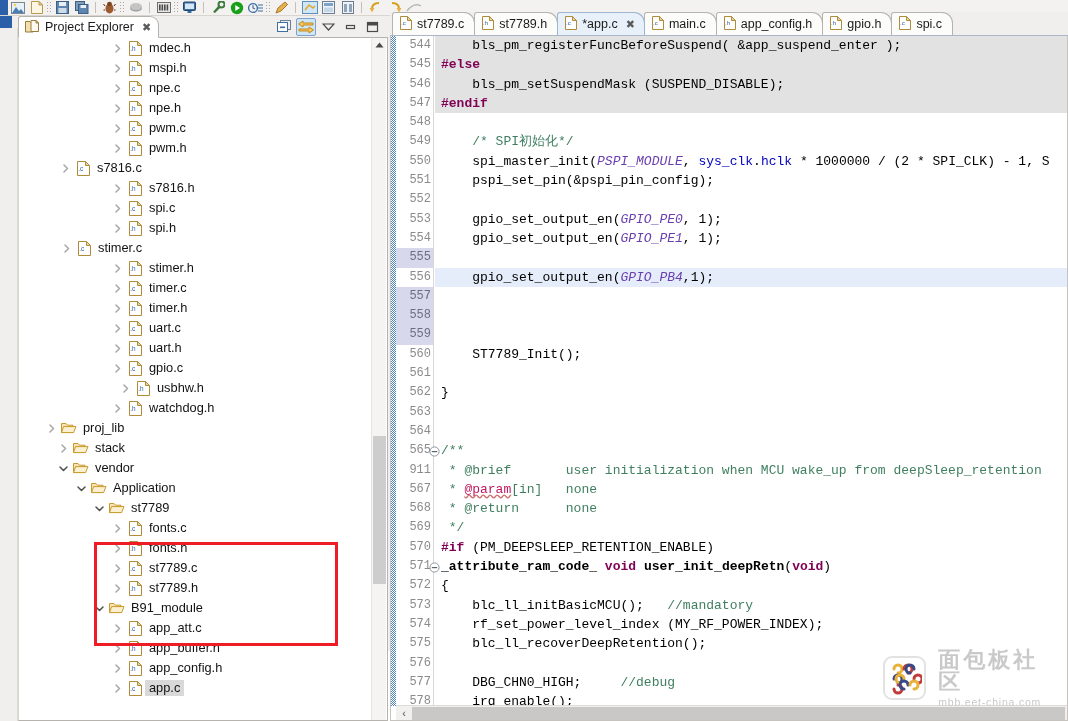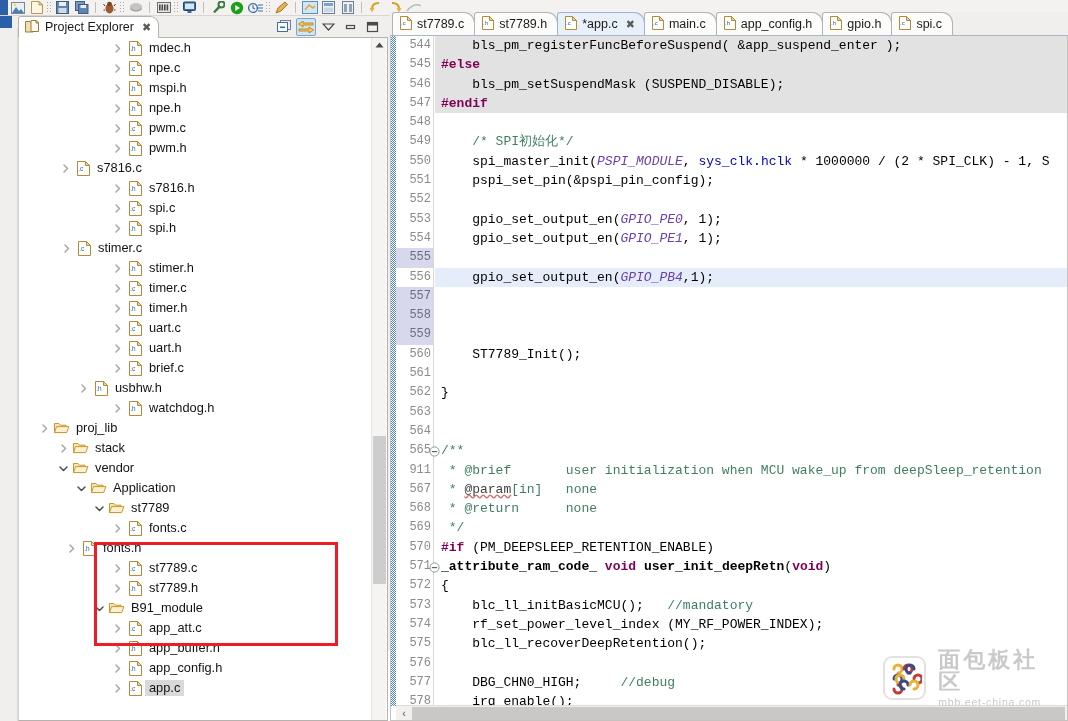--- a/index.html
+++ b/index.html
@@ -215,21 +215,21 @@
   .cline {
     height: 19.3px; line-height: 19.3px;
     padding-left: 6px;
     color: #000000;
   }
   .cline.shaded { background: #e2e2e2; }
   .cline.hl { background: #e4edf9; }
   .kw      { color: #7f0055; font-weight: bold; }
   .pp      { color: #7f0055; font-weight: bold; }
   .cmt     { color: #3f7f5f; }
-  .cmt-u   { color: #404040; text-decoration: underline wavy #d06a6a;
+  .cmt-u   { color: #be185d; text-decoration: underline wavy #d06a6a;
              text-decoration-skip-ink: none; }
   .fld     { color: #0000c0; }
   .par     { color: #6a3eb0; font-style: italic; }
   .fn      { color: #000000; font-weight: bold; }
 
   #hscroll {
     position: absolute; left: 5px; bottom: 0;
     right: 0; height: 15px;
     background: #f1f0ef;
     border-top: 1px solid #dddbd8;
@@ -493,53 +493,53 @@
           <div class="trow" style="padding-left: 90px;">
             <span class="arrow">
               <svg width="9" height="9" viewBox="0 0 9 9">
                 <path d="M3 1 L6.5 4.5 L3 8" stroke="#a8a8a8" stroke-width="1.5" fill="none" stroke-linecap="round" stroke-linejoin="round"></path>
               </svg>
             </span>
             <span class="fico">
               <svg width="13" height="15" viewBox="0 0 13 15">
                 <polygon points="0.5,0.5 8.5,0.5 12.5,4.5 12.5,14.5 0.5,14.5" fill="#ffffff" stroke="#b08b3a"></polygon>
                 <polygon points="8.5,0.5 12.5,4.5 8.5,4.5" fill="#e8d7a8" stroke="#b08b3a"></polygon>
+                <text x="1.3" y="9.6" font-family="Liberation Sans, sans-serif" font-size="6.4" fill="#2f5d9e">.h</text>
+              </svg>
+            </span>
+            <span class="tname">mspi.h</span>
+          </div>
+          <div class="trow" style="padding-left: 90px;">
+            <span class="arrow">
+              <svg width="9" height="9" viewBox="0 0 9 9">
+                <path d="M3 1 L6.5 4.5 L3 8" stroke="#a8a8a8" stroke-width="1.5" fill="none" stroke-linecap="round" stroke-linejoin="round"></path>
+              </svg>
+            </span>
+            <span class="fico">
+              <svg width="13" height="15" viewBox="0 0 13 15">
+                <polygon points="0.5,0.5 8.5,0.5 12.5,4.5 12.5,14.5 0.5,14.5" fill="#ffffff" stroke="#b08b3a"></polygon>
+                <polygon points="8.5,0.5 12.5,4.5 8.5,4.5" fill="#e8d7a8" stroke="#b08b3a"></polygon>
                 <text x="1.3" y="9.6" font-family="Liberation Sans, sans-serif" font-size="6.4" fill="#2f5d9e">.c</text>
               </svg>
             </span>
             <span class="tname">npe.c</span>
           </div>
           <div class="trow" style="padding-left: 90px;">
             <span class="arrow">
               <svg width="9" height="9" viewBox="0 0 9 9">
                 <path d="M3 1 L6.5 4.5 L3 8" stroke="#a8a8a8" stroke-width="1.5" fill="none" stroke-linecap="round" stroke-linejoin="round"></path>
               </svg>
             </span>
             <span class="fico">
               <svg width="13" height="15" viewBox="0 0 13 15">
                 <polygon points="0.5,0.5 8.5,0.5 12.5,4.5 12.5,14.5 0.5,14.5" fill="#ffffff" stroke="#b08b3a"></polygon>
                 <polygon points="8.5,0.5 12.5,4.5 8.5,4.5" fill="#e8d7a8" stroke="#b08b3a"></polygon>
                 <text x="1.3" y="9.6" font-family="Liberation Sans, sans-serif" font-size="6.4" fill="#2f5d9e">.h</text>
               </svg>
             </span>
-            <span class="tname">mspi.h</span>
-          </div>
-          <div class="trow" style="padding-left: 90px;">
-            <span class="arrow">
-              <svg width="9" height="9" viewBox="0 0 9 9">
-                <path d="M3 1 L6.5 4.5 L3 8" stroke="#a8a8a8" stroke-width="1.5" fill="none" stroke-linecap="round" stroke-linejoin="round"></path>
-              </svg>
-            </span>
-            <span class="fico">
-              <svg width="13" height="15" viewBox="0 0 13 15">
-                <polygon points="0.5,0.5 8.5,0.5 12.5,4.5 12.5,14.5 0.5,14.5" fill="#ffffff" stroke="#b08b3a"></polygon>
-                <polygon points="8.5,0.5 12.5,4.5 8.5,4.5" fill="#e8d7a8" stroke="#b08b3a"></polygon>
-                <text x="1.3" y="9.6" font-family="Liberation Sans, sans-serif" font-size="6.4" fill="#2f5d9e">.h</text>
-              </svg>
-            </span>
             <span class="tname">npe.h</span>
           </div>
           <div class="trow" style="padding-left: 90px;">
             <span class="arrow">
               <svg width="9" height="9" viewBox="0 0 9 9">
                 <path d="M3 1 L6.5 4.5 L3 8" stroke="#a8a8a8" stroke-width="1.5" fill="none" stroke-linecap="round" stroke-linejoin="round"></path>
               </svg>
             </span>
             <span class="fico">
               <svg width="13" height="15" viewBox="0 0 13 15">
@@ -721,23 +721,23 @@
                 <path d="M3 1 L6.5 4.5 L3 8" stroke="#a8a8a8" stroke-width="1.5" fill="none" stroke-linecap="round" stroke-linejoin="round"></path>
               </svg>
             </span>
             <span class="fico">
               <svg width="13" height="15" viewBox="0 0 13 15">
                 <polygon points="0.5,0.5 8.5,0.5 12.5,4.5 12.5,14.5 0.5,14.5" fill="#ffffff" stroke="#b08b3a"></polygon>
                 <polygon points="8.5,0.5 12.5,4.5 8.5,4.5" fill="#e8d7a8" stroke="#b08b3a"></polygon>
                 <text x="1.3" y="9.6" font-family="Liberation Sans, sans-serif" font-size="6.4" fill="#2f5d9e">.c</text>
               </svg>
             </span>
-            <span class="tname">brief.c</span>
-          </div>
-          <div class="trow" style="padding-left: 56px;">
+            <span class="tname">gpio.c</span>
+          </div>
+          <div class="trow" style="padding-left: 98px;">
             <span class="arrow">
               <svg width="9" height="9" viewBox="0 0 9 9">
                 <path d="M3 1 L6.5 4.5 L3 8" stroke="#a8a8a8" stroke-width="1.5" fill="none" stroke-linecap="round" stroke-linejoin="round"></path>
               </svg>
             </span>
             <span class="fico">
               <svg width="13" height="15" viewBox="0 0 13 15">
                 <polygon points="0.5,0.5 8.5,0.5 12.5,4.5 12.5,14.5 0.5,14.5" fill="#ffffff" stroke="#b08b3a"></polygon>
                 <polygon points="8.5,0.5 12.5,4.5 8.5,4.5" fill="#e8d7a8" stroke="#b08b3a"></polygon>
                 <text x="1.3" y="9.6" font-family="Liberation Sans, sans-serif" font-size="6.4" fill="#2f5d9e">.h</text>
@@ -753,21 +753,21 @@
             </span>
             <span class="fico">
               <svg width="13" height="15" viewBox="0 0 13 15">
                 <polygon points="0.5,0.5 8.5,0.5 12.5,4.5 12.5,14.5 0.5,14.5" fill="#ffffff" stroke="#b08b3a"></polygon>
                 <polygon points="8.5,0.5 12.5,4.5 8.5,4.5" fill="#e8d7a8" stroke="#b08b3a"></polygon>
                 <text x="1.3" y="9.6" font-family="Liberation Sans, sans-serif" font-size="6.4" fill="#2f5d9e">.h</text>
               </svg>
             </span>
             <span class="tname">watchdog.h</span>
           </div>
-          <div class="trow" style="padding-left: 17px;">
+          <div class="trow" style="padding-left: 24px;">
             <span class="arrow">
               <svg width="9" height="9" viewBox="0 0 9 9">
                 <path d="M3 1 L6.5 4.5 L3 8" stroke="#a8a8a8" stroke-width="1.5" fill="none" stroke-linecap="round" stroke-linejoin="round"></path>
               </svg>
             </span>
             <span class="fico">
               <svg width="16" height="14" viewBox="0 0 16 14">
                 <polygon points="0.5,2.5 5,2.5 6.4,4.2 12,4.2 12,11.5 0.5,11.5" fill="#f7e4b2" stroke="#c8992e"></polygon>
                 <polygon points="2.6,5.6 15,5.6 12.6,11.6 0.5,11.6" fill="#fbf0cf" stroke="#c8992e"></polygon>
               </svg>
@@ -838,21 +838,21 @@
             </span>
             <span class="fico">
               <svg width="13" height="15" viewBox="0 0 13 15">
                 <polygon points="0.5,0.5 8.5,0.5 12.5,4.5 12.5,14.5 0.5,14.5" fill="#ffffff" stroke="#b08b3a"></polygon>
                 <polygon points="8.5,0.5 12.5,4.5 8.5,4.5" fill="#e8d7a8" stroke="#b08b3a"></polygon>
                 <text x="1.3" y="9.6" font-family="Liberation Sans, sans-serif" font-size="6.4" fill="#2f5d9e">.c</text>
               </svg>
             </span>
             <span class="tname">fonts.c</span>
           </div>
-          <div class="trow" style="padding-left: 44px;">
+          <div class="trow" style="padding-left: 90px;">
             <span class="arrow">
               <svg width="9" height="9" viewBox="0 0 9 9">
                 <path d="M3 1 L6.5 4.5 L3 8" stroke="#a8a8a8" stroke-width="1.5" fill="none" stroke-linecap="round" stroke-linejoin="round"></path>
               </svg>
             </span>
             <span class="fico">
               <svg width="13" height="15" viewBox="0 0 13 15">
                 <polygon points="0.5,0.5 8.5,0.5 12.5,4.5 12.5,14.5 0.5,14.5" fill="#ffffff" stroke="#b08b3a"></polygon>
                 <polygon points="8.5,0.5 12.5,4.5 8.5,4.5" fill="#e8d7a8" stroke="#b08b3a"></polygon>
                 <text x="1.3" y="9.6" font-family="Liberation Sans, sans-serif" font-size="6.4" fill="#2f5d9e">.h</text>

